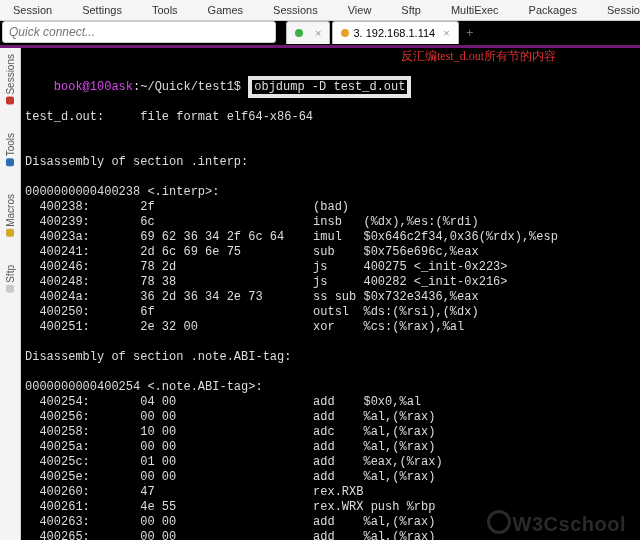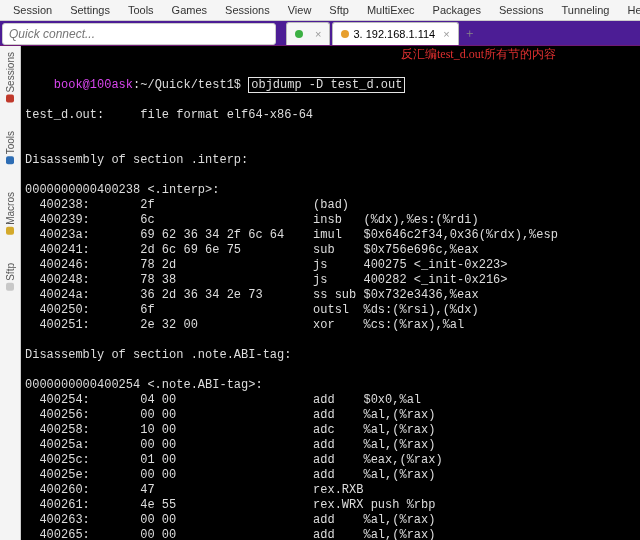--- a/index.html
+++ b/index.html
@@ -1,34 +1,34 @@
 <!DOCTYPE html>
 <html><head>
 <meta charset="utf-8">
 <style>
   html,body{margin:0;padding:0;width:640px;height:540px;background:#f0f0f0;font-family:"Segoe UI",Tahoma,sans-serif;font-size:12px;overflow:hidden}
-  .menubar{display:flex;gap:0;background:#f5f5f5;border-bottom:1px solid #ccc;height:20px;line-height:20px;padding:0 4px;font-size:11px;color:#333}
+  .menubar{display:flex;gap:12px;background:#f5f5f5;border-bottom:1px solid #ccc;height:20px;line-height:20px;padding:0 4px;font-size:11px;color:#333}
   .menubar span{padding:0 9px;cursor:pointer}
-  .connectbar{display:flex;align-items:flex-end;background:#4c1d95;border-bottom:1px solid #701a75;height:24px}
+  .connectbar{display:flex;align-items:flex-start;background:#000000;border-bottom:3px solid #701a75;height:24px}
   .connectbar input{flex:0 0 260px;height:20px;border:1px solid #ccc;border-radius:3px;padding:0 6px;color:#888;font-style:italic;font-size:12px;margin:0 2px}
   .tabrow{display:flex;align-items:center;margin-left:8px}
   .tab{display:flex;align-items:center;height:22px;padding:0 8px;border:1px solid #bbb;border-bottom:none;border-radius:3px 3px 0 0;margin-right:2px;background:#f6f6f6;font-size:11px;gap:4px}
   .tab.active{background:#fff}
   .dot{width:8px;height:8px;border-radius:50%;display:inline-block}
   .dot.green{background:#3cb043}
   .dot.orange{background:#e79f2e}
   .plus{width:18px;text-align:center;color:#888}
   .workspace{display:flex;height:calc(540px - 20px - 24px);background:#000}
   .sidebar{width:20px;background:#f4f4f4;border-right:1px solid #ccc;display:flex;flex-direction:column;align-items:center;padding-top:4px;gap:24px}
   .sidebar .slab{writing-mode:vertical-rl;transform:rotate(180deg);font-size:10px;color:#555;padding:2px 0;cursor:pointer;display:flex;align-items:center;gap:2px}
   .sidebar .pip{width:8px;height:8px;border-radius:2px;display:inline-block}
   .pip.red{background:#c0392b}.pip.blue{background:#2e6db4}.pip.yel{background:#d4a92a}.pip.pale{background:#c8c8c8}
   .term{flex:1;background:#000;color:#ddd;font-family:"Consolas","Courier New",monospace;font-size:12px;line-height:15px;white-space:pre;padding:2px 4px 4px 4px;position:relative;overflow:hidden}
   .promptuser{color:#d946ef}
-  .hlbox{border:1px solid #e5e5e5;padding:0 2px;color:#ddd}
+  .hlbox{border:4px solid #e5e5e5;padding:0 2px;color:#ddd}
   .annot{color:#e03030;position:absolute;top:1px;left:380px;font-family:Liberation Serif, serif;font-size:12px}
   .sec{color:#ddd}
   .watermark{position:absolute;right:14px;bottom:10px;color:#2a2a2a;font-size:20px;font-weight:bold;letter-spacing:0.5px;font-family:Arial,sans-serif;pointer-events:none}
   .watermark .ring{display:inline-block;width:18px;height:18px;border:3px solid #2a2a2a;border-radius:50%;vertical-align:-3px;margin-right:2px}
 </style>
 </head>
 <body>
 
 <div class="menubar">
     <span>Session</span>
@@ -102,14 +102,15 @@
   400261:       4e 55                   rex.WRX push %rbp
   400263:       00 00                   add    %al,(%rax)
   400265:       00 00                   add    %al,(%rax)
   400267:       00 03                   add    %al,(%rbx)
   400269:       00 00                   add    %al,(%rax)
   40026b:       00 02                   add    %al,(%rdx)
   40026d:       00 00                   add    %al,(%rax)
   40026f:       00 00                   add    %al,(%rax)
   400271:       00 00                   add    %al,(%rax)
         ...</div>
+    <div class="watermark"><span class="ring"></span><span>W3Cschool</span></div>
   </div>
 </div>
 
 </body></html>

